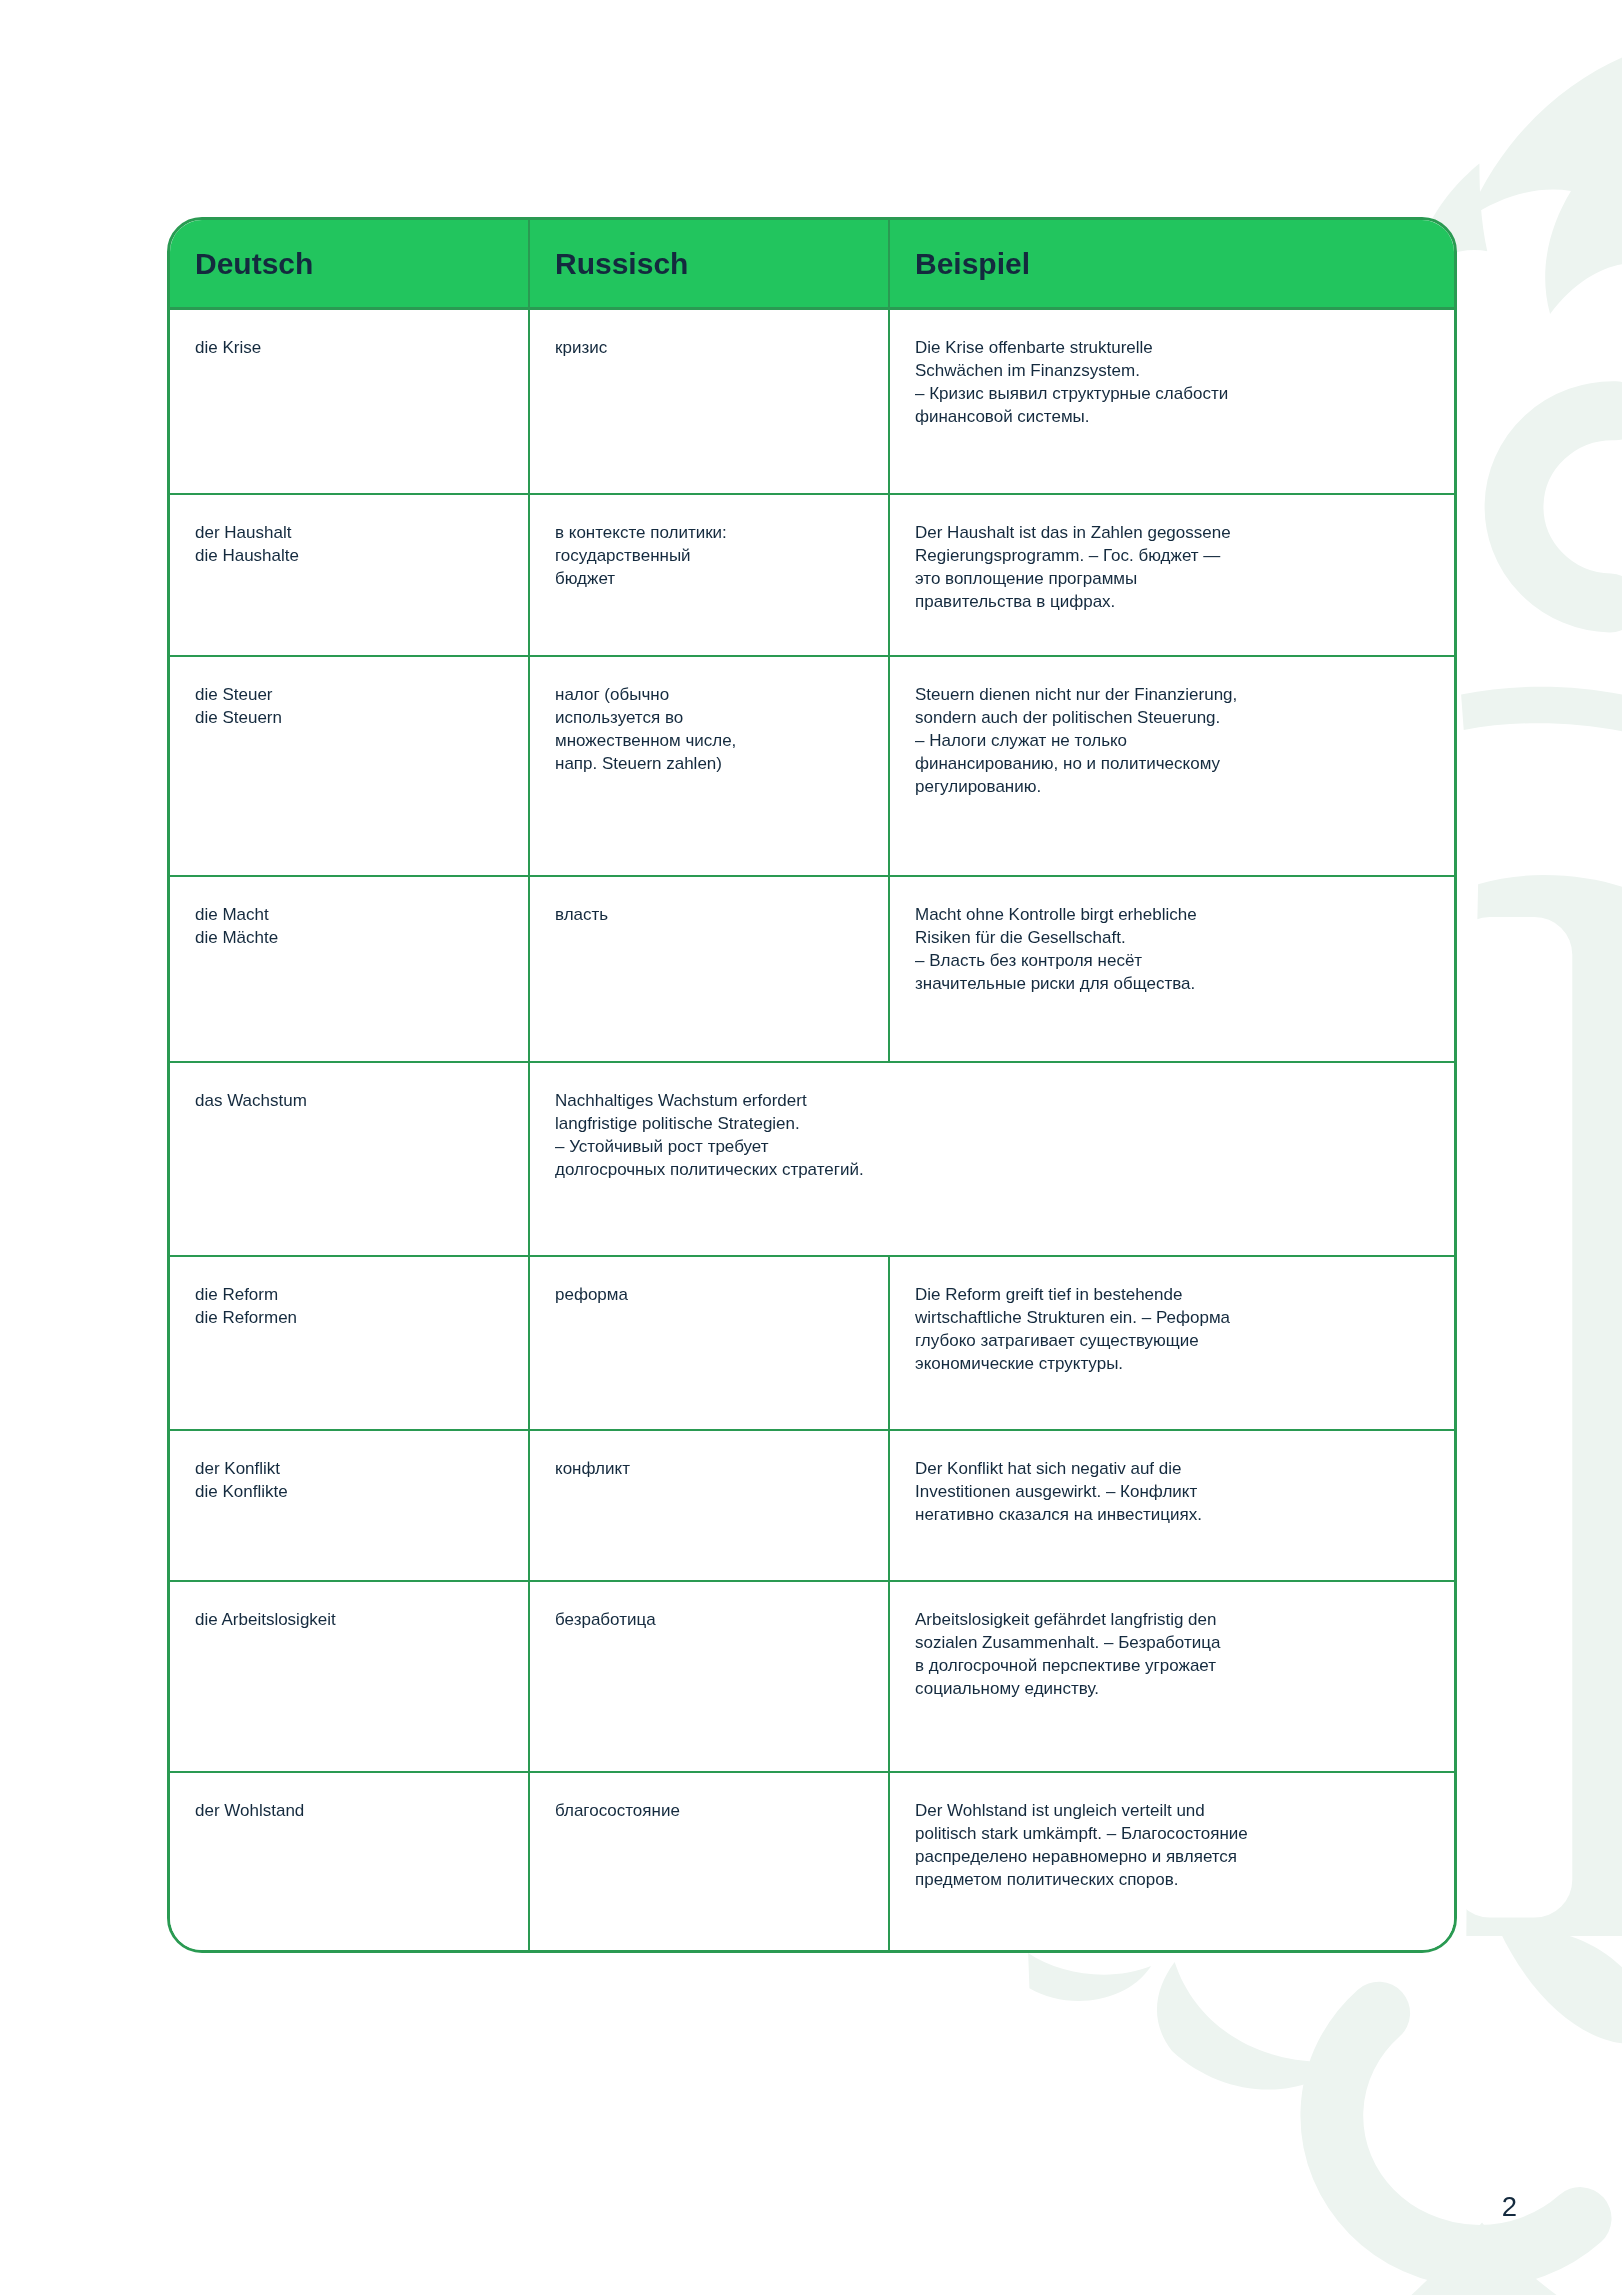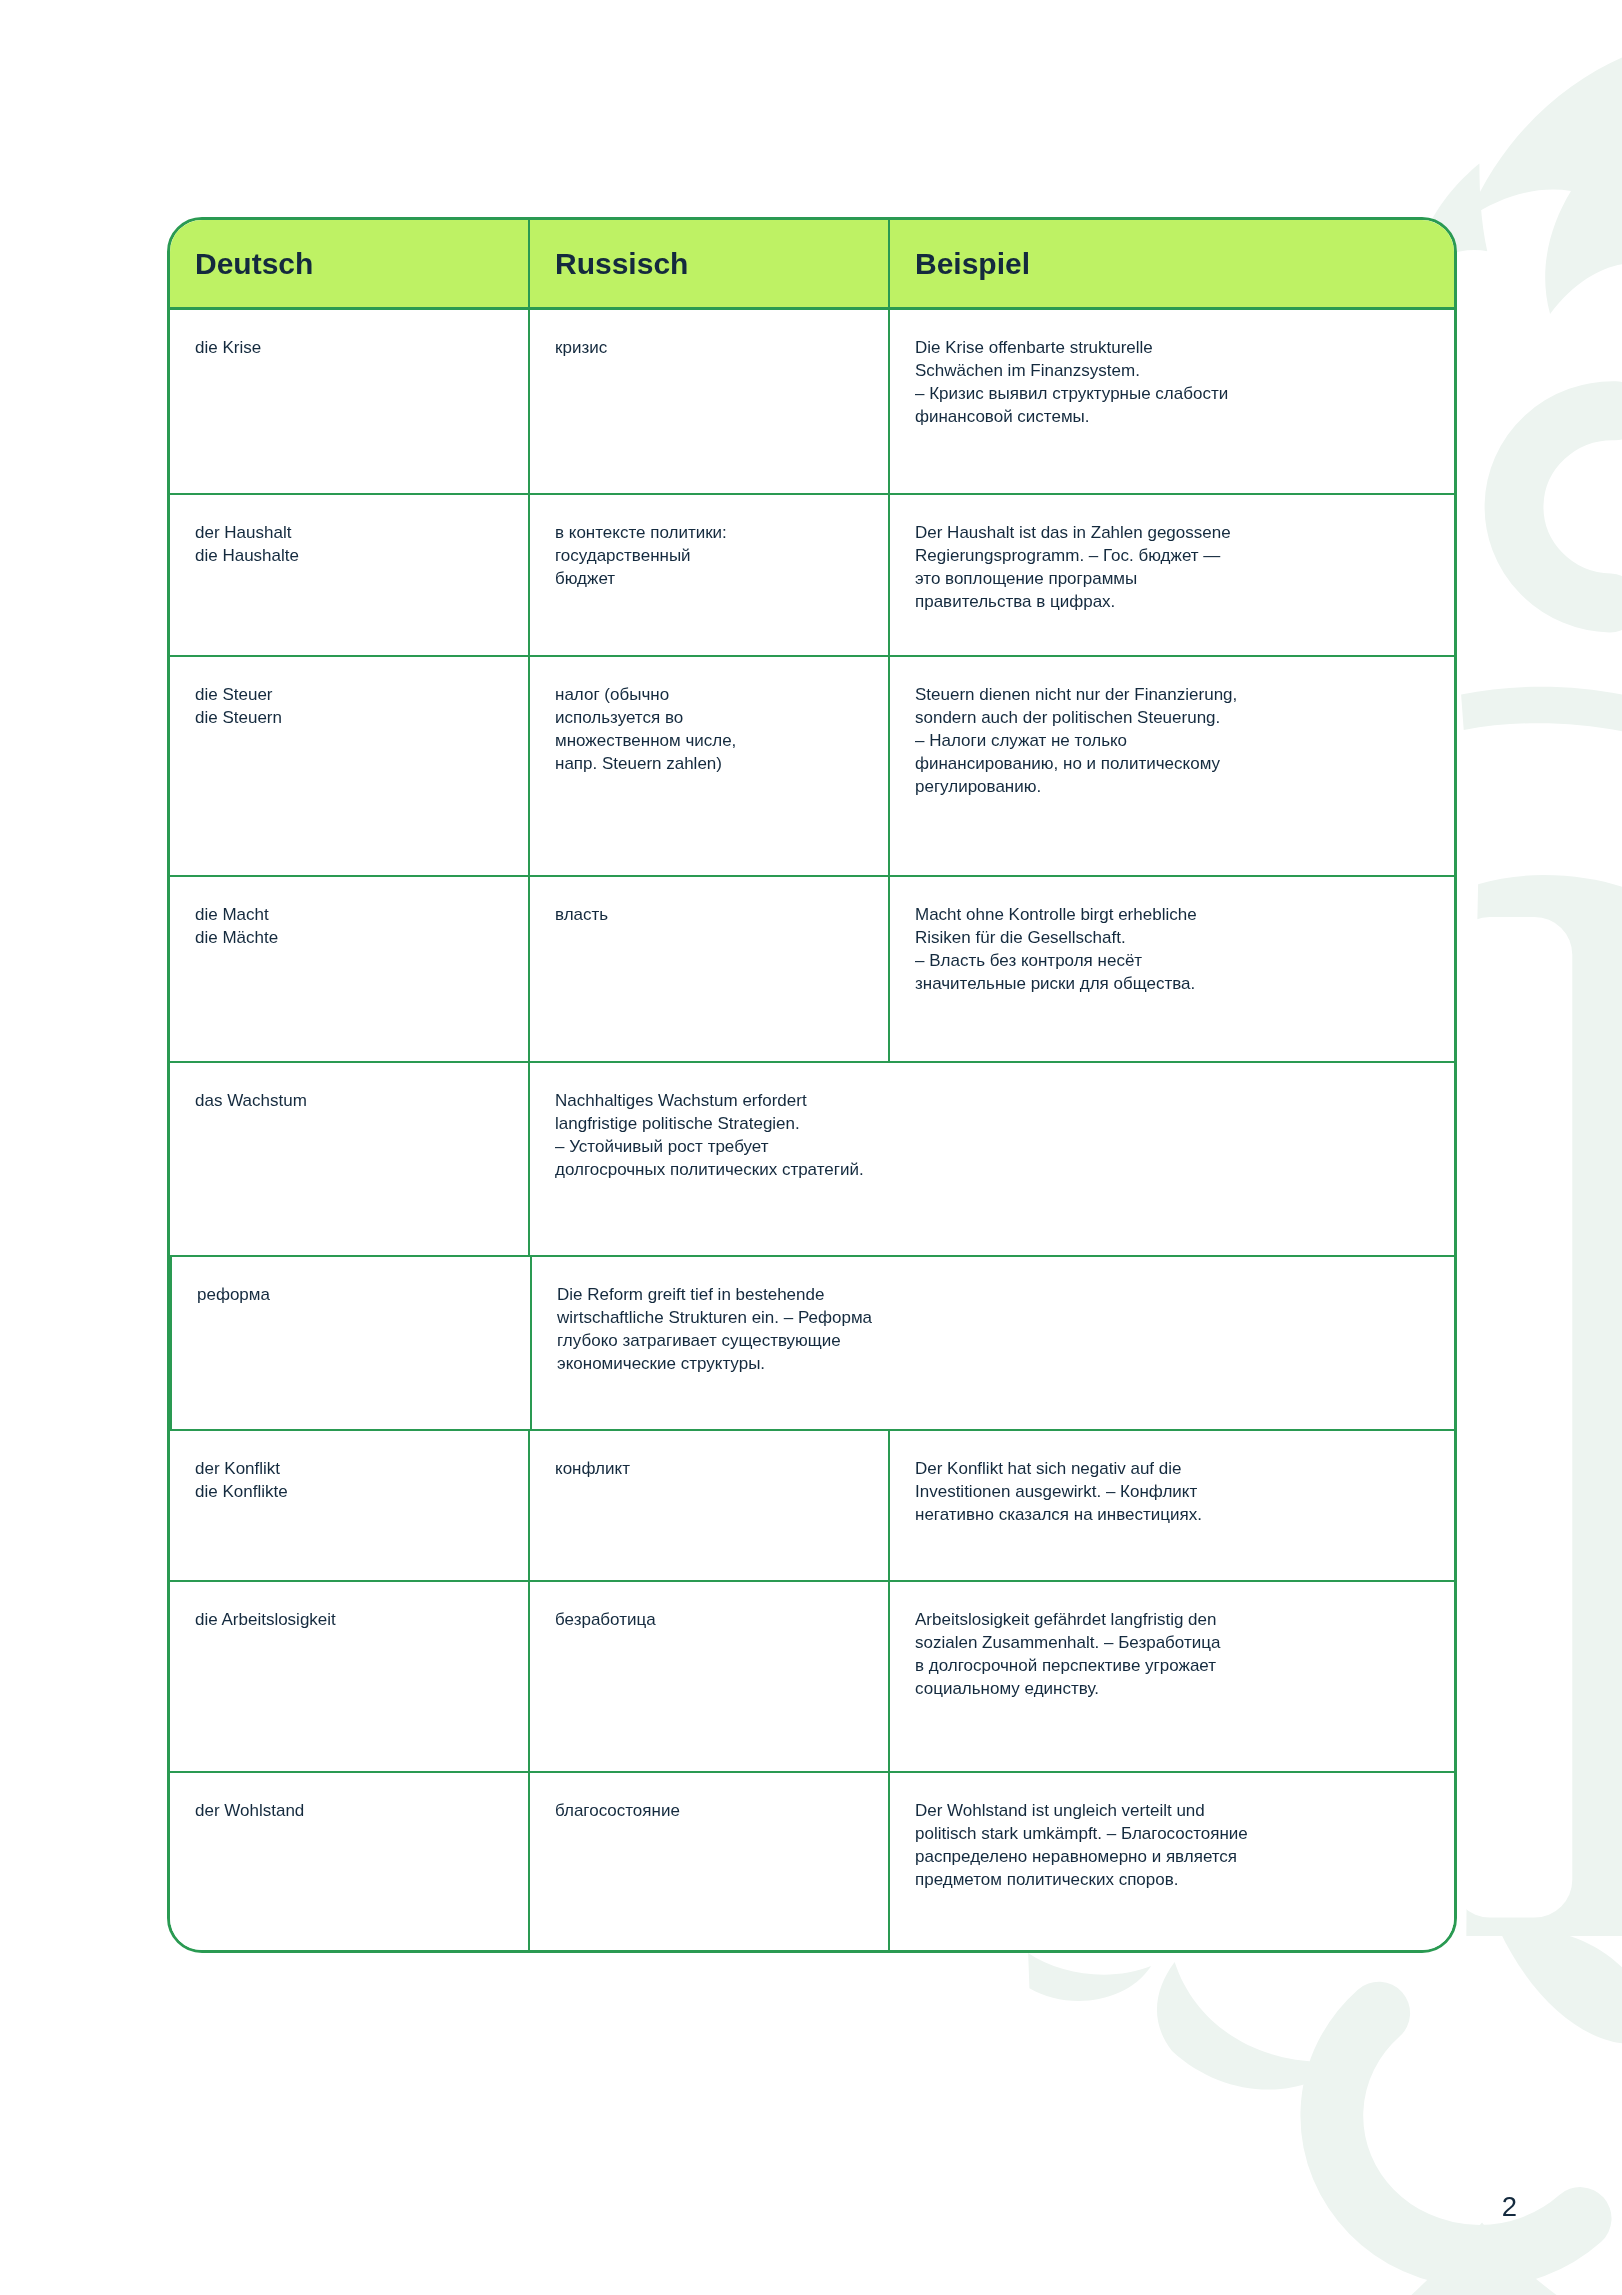--- a/index.html
+++ b/index.html
@@ -28,21 +28,21 @@
     left: 167px; top: 217px;
     width: 1290px;
     z-index: 1;
     background: #ffffff;
     border: 3.3px solid #2a9a52;
     border-radius: 35px;
     overflow: hidden;
   }
   .thead {
     display: flex;
-    background: #bef264;
+    background: #22c55e;
     border-bottom: 3.3px solid #2a9a52;
     min-height: 90px;
   }
   .th {
     display: flex;
     align-items: center;
     font-weight: 700;
     font-size: 30px;
     color: #142a3e;
     padding: 13px 15.7px 13px 25px;
@@ -200,20 +200,24 @@
       </div>
       <div class="cell col-ex">
         <span class="ctext">Nachhaltiges Wachstum erfordert
 langfristige politische Strategien.
 – Устойчивый рост требует
 долгосрочных политических стратегий.</span>
       </div>
     </div>
 
     <div class="trow" style="min-height:174px">
+      <div class="cell col-de">
+        <span class="ctext">die Reform
+die Reformen</span>
+      </div>
       <div class="cell col-ru">
         <span class="ctext">реформа</span>
       </div>
       <div class="cell col-ex">
         <span class="ctext">Die Reform greift tief in bestehende
 wirtschaftliche Strukturen ein. – Реформа
 глубоко затрагивает существующие
 экономические структуры.</span>
       </div>
     </div>

